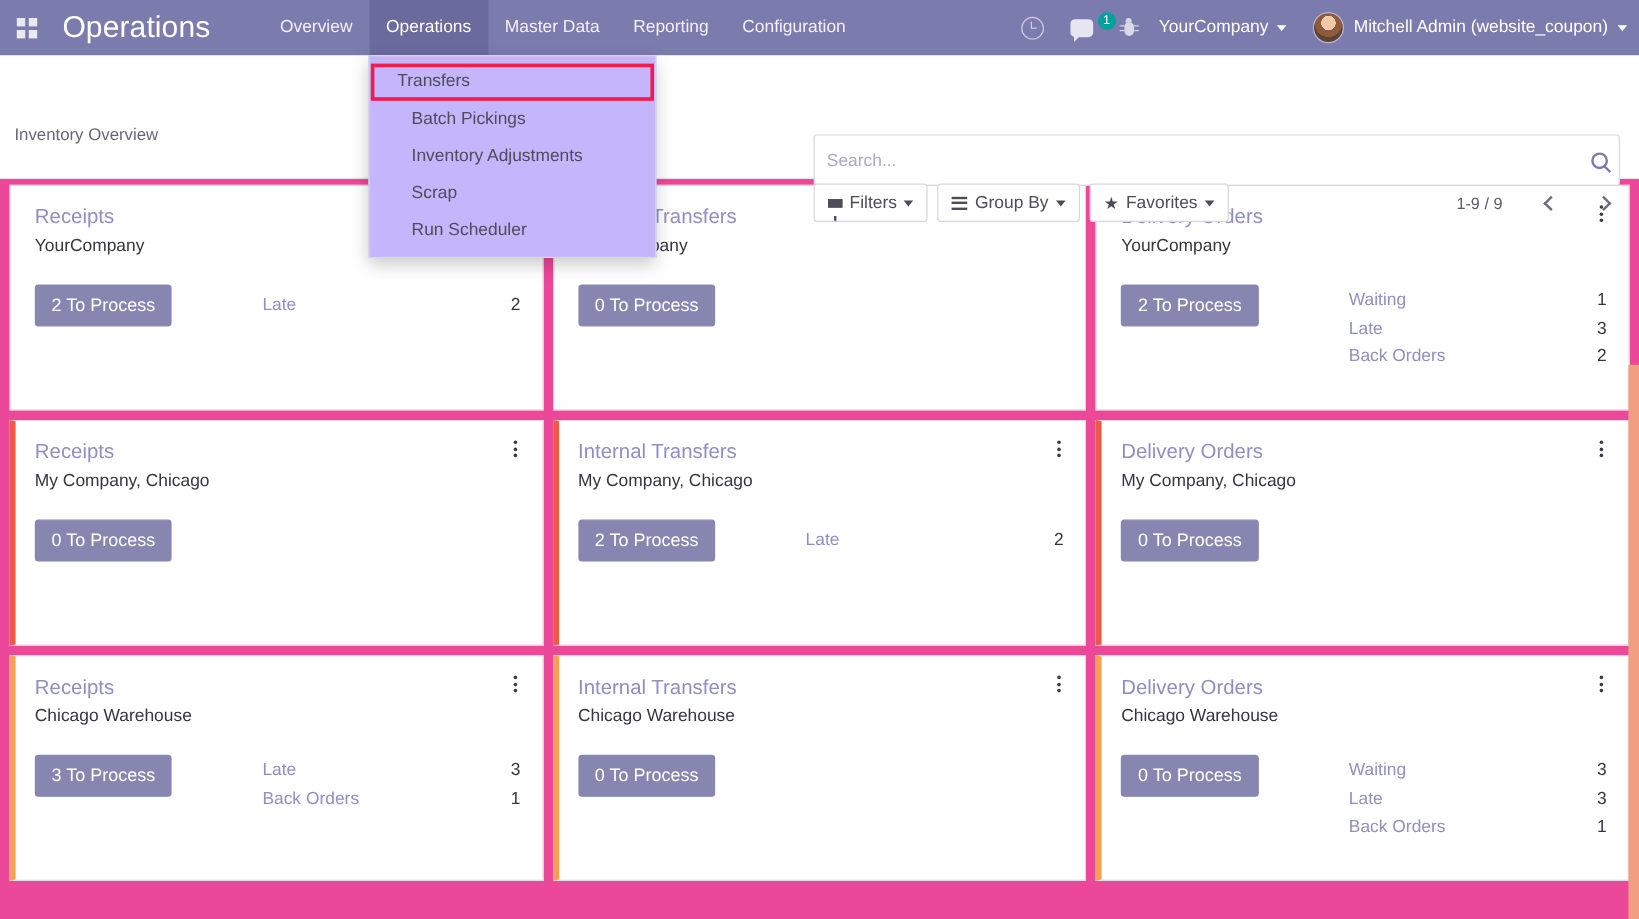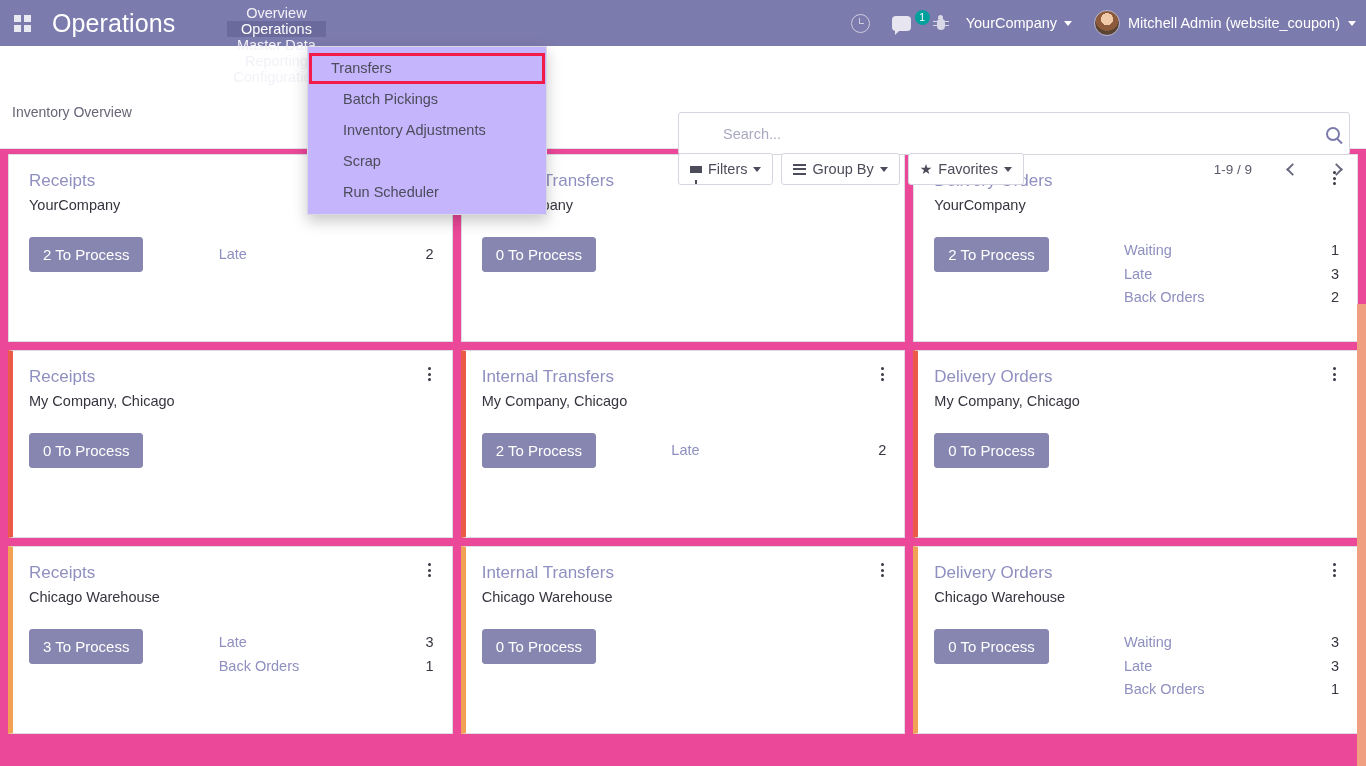--- a/index.html
+++ b/index.html
@@ -28,21 +28,21 @@
   .grid-icon { width: 17px; height: 17px; display: grid;
     grid-template-columns: 7px 7px; grid-template-rows: 7px 7px; gap: 3px; }
   .grid-icon i { display: block; background: #e9e9f2; }
 
   .brand {
     font-size: 25px; font-weight: 400; color: #fff;
     padding: 0 16px 0 8px; letter-spacing: .1px; white-space: nowrap;
     cursor: pointer;
   }
 
-  .menu-items { display: flex; align-items: center; height: 36px; margin-left: 28px; flex-direction: column; }
+  .menu-items { display: flex; align-items: center; height: 36px; margin-left: 28px; }
   .menu-item {
     height: 46px; display: flex; align-items: center;
     padding: 0 14px; font-size: 14.5px; color: #f2f1f8;
     cursor: pointer; white-space: nowrap;
   }
   .menu-item.active { background: #6b6a9c; color: #ffffff; }
 
   .nav-right { margin-left: auto; display: flex; align-items: center; height: 46px; padding-right: 10px; }
   .nav-ico { padding: 0 11px; display: flex; align-items: center; cursor: pointer; position: relative; }
 
@@ -104,21 +104,20 @@
   .page-title {
     position:absolute; left: 12px; top: 66px;
     transform: translateY(-50%);
     font-size: 14px; color: #666677; font-weight: 400;
   }
   .searchview {
     position: absolute; left: 678px; top: 66px; width: 672px;
     border: 1px solid #d6d6e0; border-radius: 3px;
     height: 43px; display:flex; align-items:center;
     background:#fff;
-    padding-left:34px;
   }
   .searchview input {
     border:0; outline:0; flex:1; height:30px; padding: 0 10px;
     font-size: 14.5px; color:#4c4c5a; font-family:"Liberation Sans", sans-serif;
     background: transparent;
   }
   .searchview input::placeholder { color: #a9a9c0; }
   .search-btn { padding: 0 9px; cursor:pointer; display:flex; align-items:center; }
   .mag { width:14px;height:14px;border:2px solid #7c7bad;border-radius:50%;position:relative;display:block;}
   .mag::after{content:"";position:absolute;right:-5px;bottom:-3px;width:7px;height:2px;background:#7c7bad;transform:rotate(45deg);}

